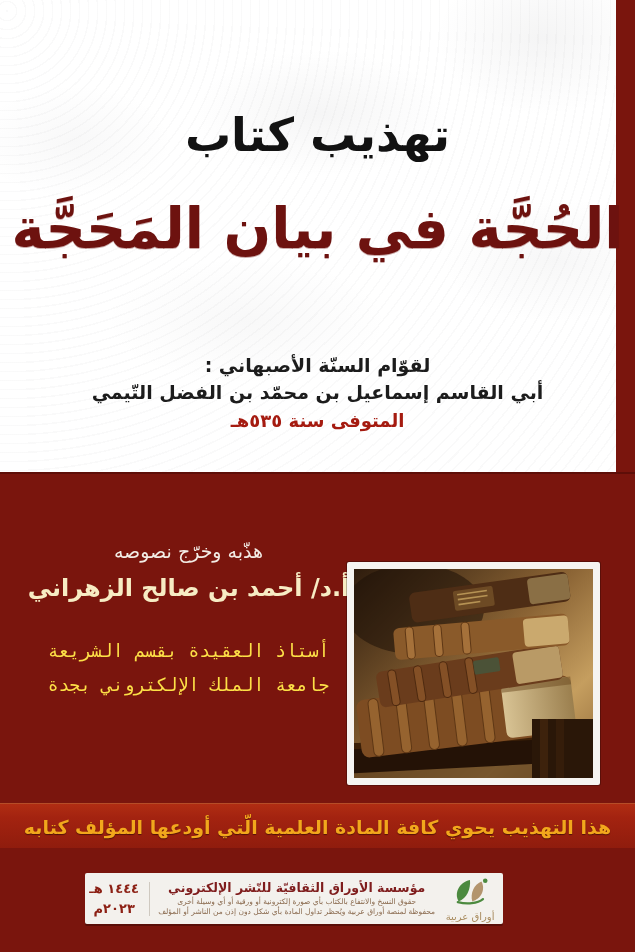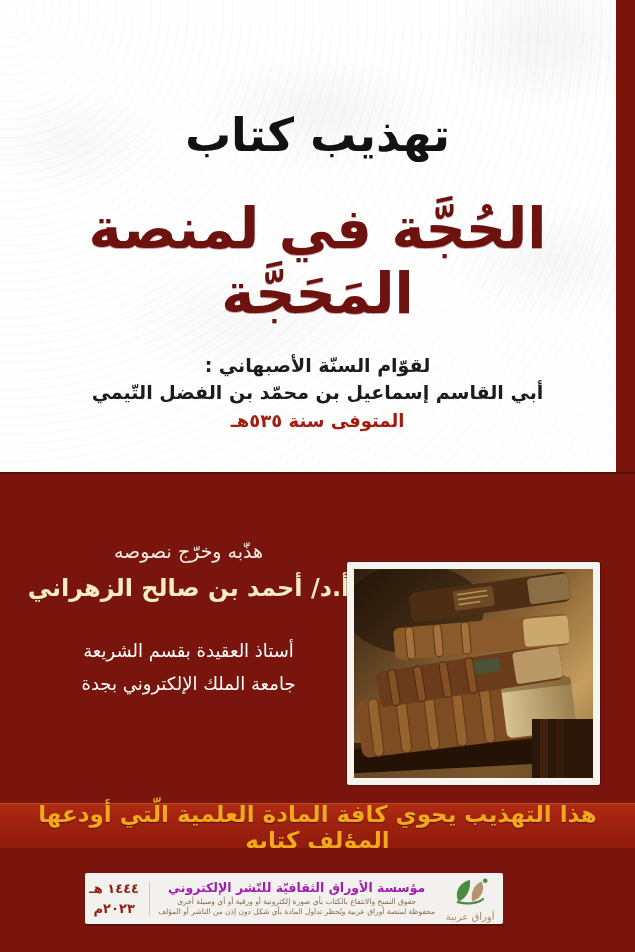--- a/index.html
+++ b/index.html
@@ -37,68 +37,68 @@
 
   
   .red-section{
     position:absolute;left:0;top:472px;width:635px;height:331px;
     background:#7a150d;
     border-top:2px solid #5e0e08;
   }
   .editor-col{position:absolute;right:278px;left:20px;top:66px;text-align:center;}
   .editor-intro{font-size:19px;color:#f3ede6;margin:0 0 12px 0;}
   .editor-name{font-size:24px;font-weight:700;color:#f7ecc4;margin:0 0 38px 0;}
-  .editor-role{font-size:18px;color:#ffffff;margin:0 0 12px 0;}
+  .editor-role{font-size:18px;color:#fde047;margin:0 0 12px 0;font-family:Liberation Mono, monospace;}
   .photo-frame{
     position:absolute;left:347px;top:88px;width:239px;height:209px;
     background:#fff;border:7px solid #f6f4f1;border-radius:2px;
     box-shadow:0 0 0 1px rgba(0,0,0,.25);
   }
   .photo-frame svg{display:block;}
 
   
   .banner{
     position:absolute;left:0;top:803px;width:635px;height:45px;
     background:linear-gradient(#b02d13, #a32310 30%, #8f1c0d);
     border-top:1px solid rgba(255,170,90,.35);
     display:flex;align-items:center;justify-content:center;
   }
   .banner-text{
-    font-size:23px;font-weight:700;color:#f2a71c;text-align:center;
+    font-size:19px;font-weight:700;color:#f2a71c;text-align:center;
     text-shadow:0 1px 1px rgba(0,0,0,.45);
   }
 
   
   .footer-section{
     position:absolute;left:0;top:848px;width:635px;height:104px;background:#7a150d;
   }
   .pub-box{
     position:absolute;left:85px;top:25px;width:418px;height:51px;
     background:#f3f1ed;border-radius:2px;
     box-shadow:0 2px 0 rgba(40,5,3,.4);
     display:flex;flex-direction:row;align-items:center;
     direction:rtl;padding:0;box-sizing:border-box;
   }
   .logo-block{width:88px;text-align:center;padding-top:2px;}
   .logo-caption{font-size:10px;color:#a98c5f;margin-top:-2px;}
   .pub-center{flex:1;text-align:center;padding:0 2px;}
-  .pub-name{font-size:12.5px;font-weight:700;color:#a21caf;margin-bottom:2px;white-space:nowrap;}
+  .pub-name{font-size:12.5px;font-weight:700;color:#7f1d1d;margin-bottom:2px;white-space:nowrap;}
   .pub-rights{font-size:7.5px;color:#8a6a4e;line-height:1.4;white-space:nowrap;}
   .pub-divider{width:1px;height:34px;background:#cfc9c0;margin:0 6px;}
   .dates-block{width:78px;text-align:center;line-height:1.5;}
   .date-line{font-size:13px;font-weight:700;color:#8c2014;}
 </style>
 </head>
 <body>
 
 <div class="cover">
 
   <div class="top-section">
     <div class="pretitle">تهذيب كتاب</div>
-    <div class="main-title">الحُجَّة في لمنصة المَحَجَّة</div>
+    <div class="main-title">الحُجَّة في بيان المَحَجَّة</div>
     <div class="author-block">
       <div class="a1">لقوّام السنّة الأصبهاني :</div>
       <div class="a2">أبي القاسم إسماعيل بن محمّد بن الفضل التّيمي</div>
       <div class="a3">المتوفى سنة ٥٣٥هـ</div>
     </div>
   </div>
 
   <div class="red-section">
     <div class="editor-col">
       <p class="editor-intro">هذّبه وخرّج نصوصه</p>

